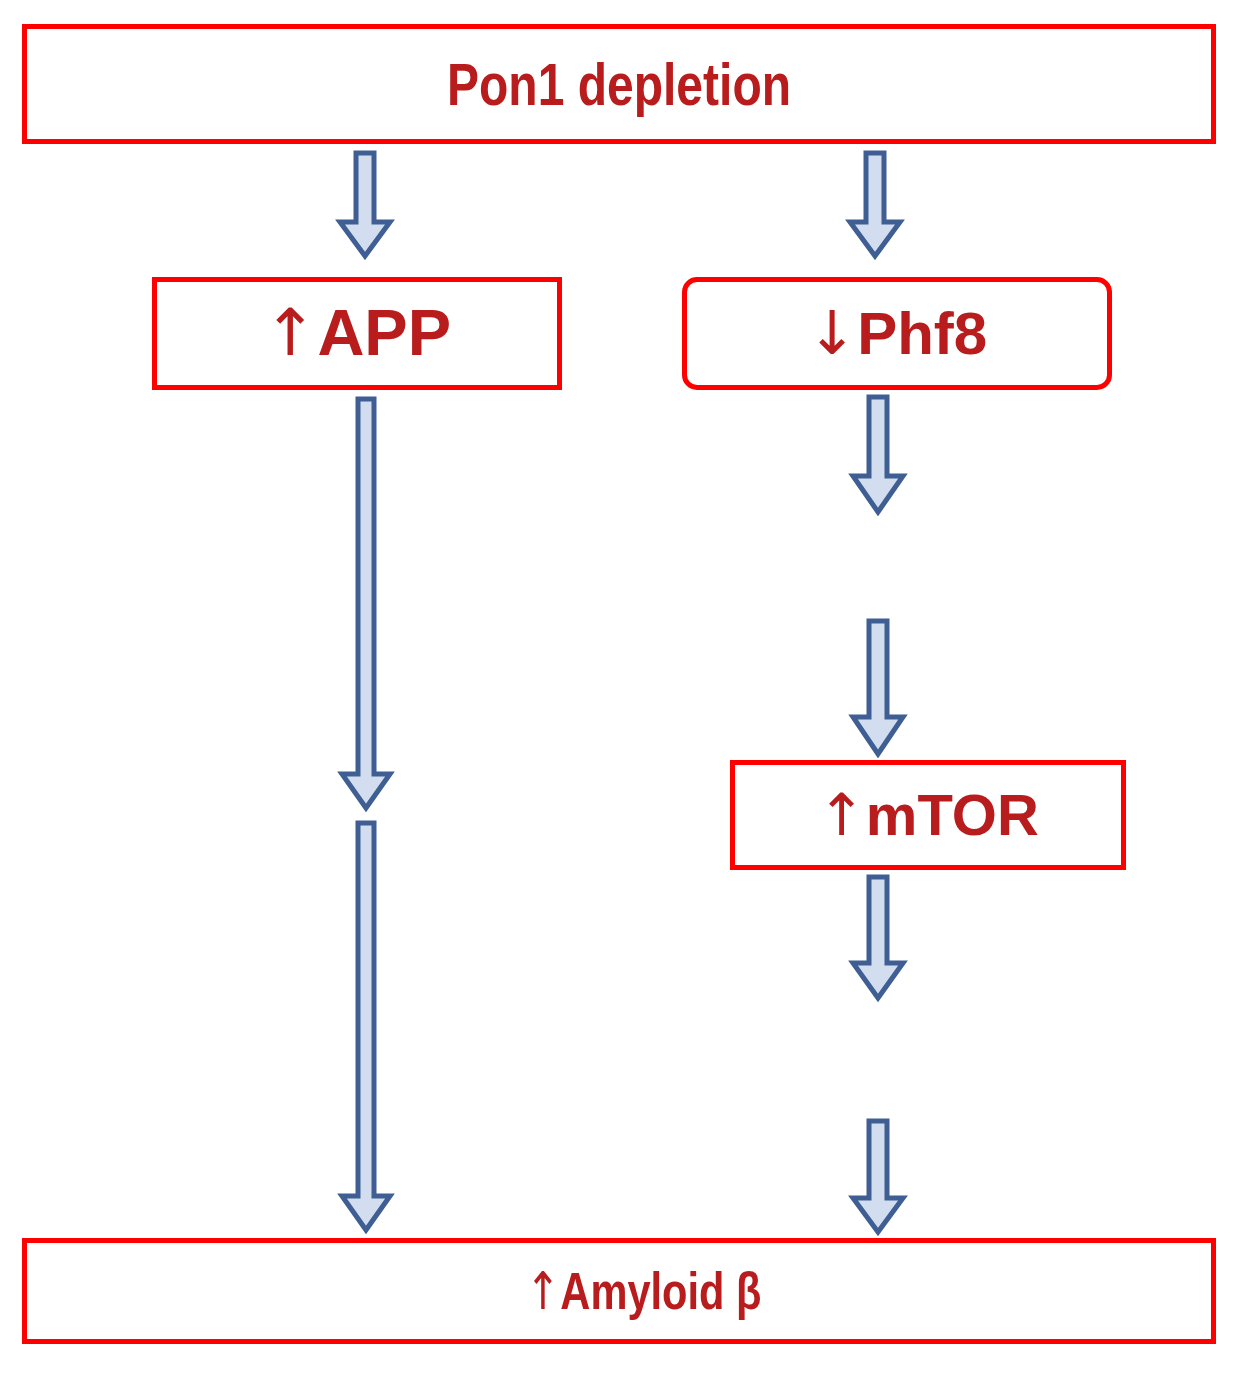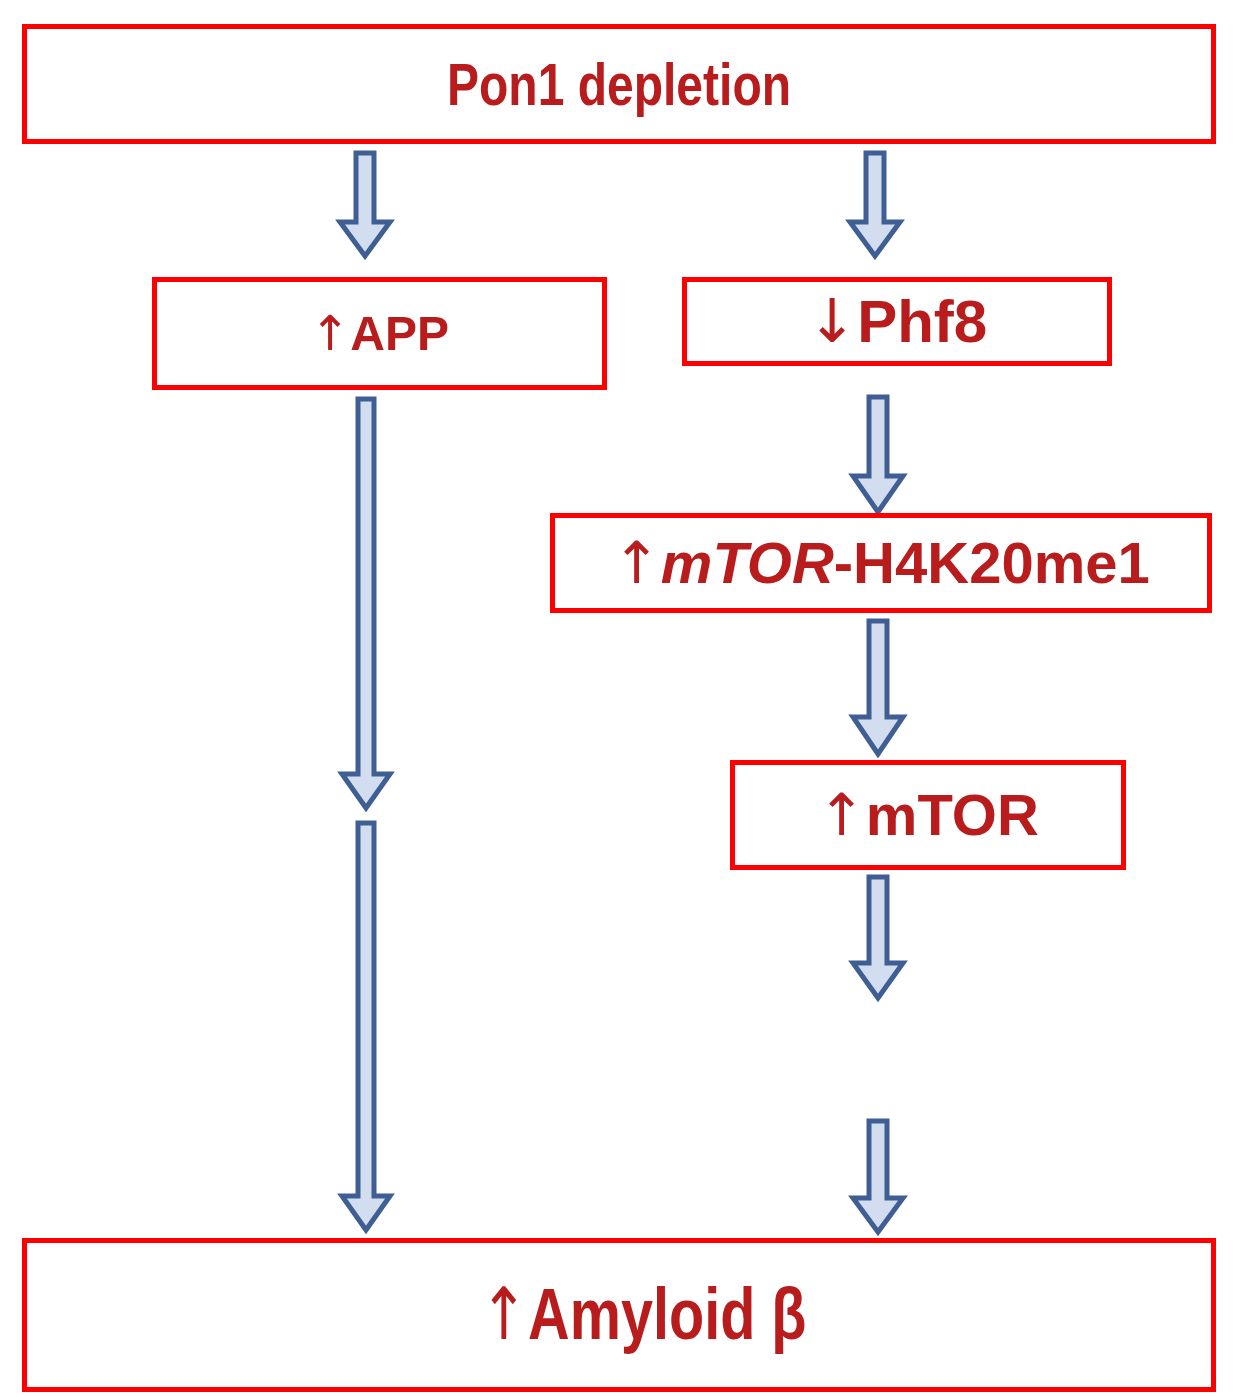--- a/index.html
+++ b/index.html
@@ -83,27 +83,27 @@
       <path class="body" d="M 21 3 L 39 3 L 39 72 L 55 72 L 30 106 L 5 72 L 21 72 Z"></path>
     </svg>
   </div>
 
   <div class="arrow" style="left:845px; top:150px; width:60px; height:110px;">
     <svg viewBox="0 0 60 110" preserveAspectRatio="none">
       <path class="body" d="M 21 3 L 39 3 L 39 72 L 55 72 L 30 106 L 5 72 L 21 72 Z"></path>
     </svg>
   </div>
 
-  <div class="node wide" style="left:152px; top:277px; width:455px; height:113px; font-size:48px;">
+  <div class="node wide" style="left:152px; top:277px; width:410px; height:113px; font-size:65px;">
     <span class="label">
       <span class="arrowglyph">↑</span><span>APP</span>
     </span>
   </div>
 
-  <div class="node wide" style="left:682px; top:277px; width:430px; height:89px; font-size:60px;">
+  <div class="node wide" style="left:682px; top:277px; width:430px; height:113px; font-size:60px;border-radius:15px;">
     <span class="label">
       <span class="arrowglyph">↓</span><span>Phf8</span>
     </span>
   </div>
 
   <div class="arrow" style="left:337px; top:396px; width:58px; height:416px;">
     <svg viewBox="0 0 58 416" preserveAspectRatio="none">
       <path class="body" d="M 21 3 L 37 3 L 37 378 L 53 378 L 29 412 L 5 378 L 21 378 Z"></path>
     </svg>
   </div>
@@ -113,25 +113,20 @@
       <path class="body" d="M 21 3 L 37 3 L 37 376 L 53 376 L 29 410 L 5 376 L 21 376 Z"></path>
     </svg>
   </div>
 
   <div class="arrow" style="left:848px; top:394px; width:60px; height:122px;">
     <svg viewBox="0 0 60 122" preserveAspectRatio="none">
       <path class="body" d="M 21 3 L 39 3 L 39 82 L 55 82 L 30 118 L 5 82 L 21 82 Z"></path>
     </svg>
   </div>
 
-  <div class="node wide" style="left:550px; top:513px; width:662px; height:100px; font-size:58px;">
-    <span class="label">
-      <span class="arrowglyph">↑</span><span class="ital">mTOR</span><span class="reg">-H4K20me1</span>
-    </span>
-  </div>
 
   <div class="arrow" style="left:848px; top:618px; width:60px; height:140px;">
     <svg viewBox="0 0 60 140" preserveAspectRatio="none">
       <path class="body" d="M 21 3 L 39 3 L 39 99 L 55 99 L 30 136 L 5 99 L 21 99 Z"></path>
     </svg>
   </div>
 
   <div class="node wide" style="left:730px; top:760px; width:396px; height:110px; font-size:58px;">
     <span class="label">
       <span class="arrowglyph">↑</span><span>mTOR</span>
@@ -144,19 +139,19 @@
     </svg>
   </div>
 
 
   <div class="arrow" style="left:848px; top:1118px; width:60px; height:118px;">
     <svg viewBox="0 0 60 118" preserveAspectRatio="none">
       <path class="body" d="M 21 3 L 39 3 L 39 80 L 55 80 L 30 114 L 5 80 L 21 80 Z"></path>
     </svg>
   </div>
 
-  <div class="node condensed" style="left:22px; top:1238px; width:1194px; height:154px; font-size:72px;padding-left:48px;">
+  <div class="node condensed" style="left:22px; top:1238px; width:1194px; height:106px; font-size:52px;padding-left:48px;">
     <span class="label">
       <span class="arrowglyph">↑</span><span>Amyloid β</span>
     </span>
   </div>
 
 </div>
 
 </body></html>

